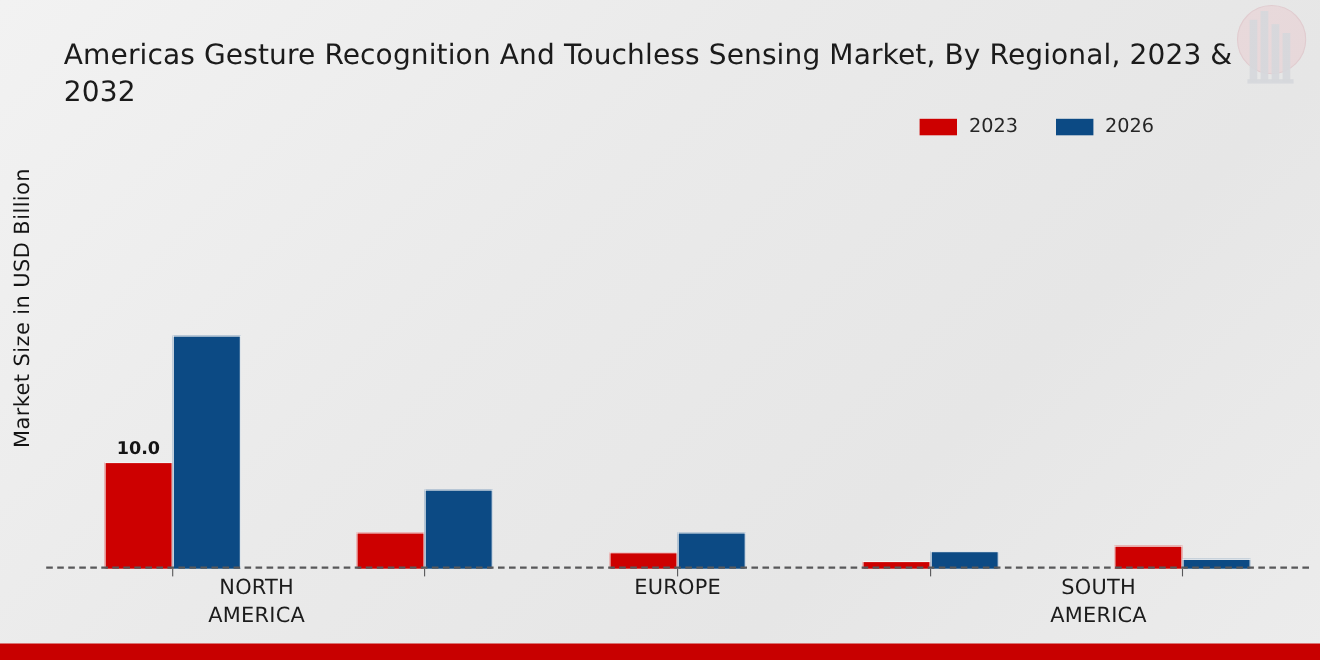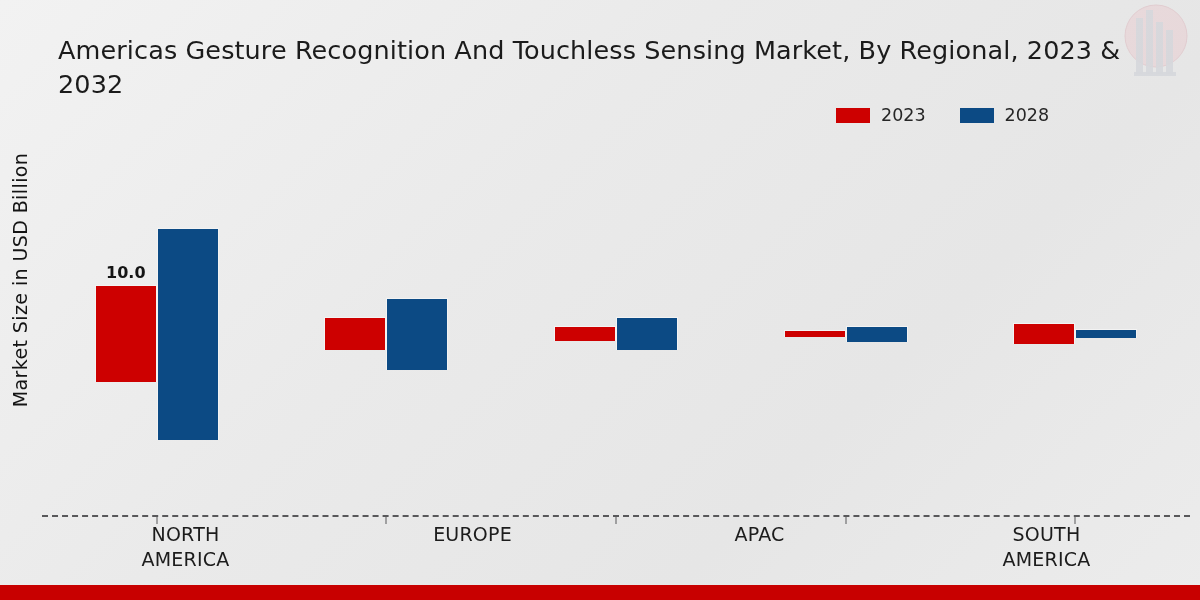--- a/index.html
+++ b/index.html
@@ -124,21 +124,21 @@
     height: 100%;
   }
   .bars {
     position: absolute;
     left: 0;
     right: 0;
     bottom: 0;
     height: 100%;
     display: flex;
     justify-content: center;
-    align-items: center;
+    align-items: flex-end;
     gap: 0px;
   }
   .bar {
     width: 62px;
     box-sizing: border-box;
     border: 1px solid #f3f3f3;
     border-bottom: none;
     position: relative;
   }
   .bar.series-2023 { background: #cd0000; }
@@ -210,21 +210,21 @@
 
   <div class="chart-title">Americas Gesture Recognition And Touchless Sensing Market, By Regional, 2023 &amp; 2032</div>
 
   <div class="legend">
     <div class="legend-item">
       <span class="legend-swatch" style="background:#cd0000"></span>
       <span class="legend-label">2023</span>
     </div>
     <div class="legend-item">
       <span class="legend-swatch" style="background:#0c4a84"></span>
-      <span class="legend-label">2028</span>
+      <span class="legend-label">2026</span>
     </div>
   </div>
 
   <div class="y-axis-title">
     <span>Market Size in USD Billion</span>
   </div>
 
   <div class="plot-area">
     <div class="groups">
 
@@ -276,23 +276,20 @@
 
   <div class="cat-labels">
     <div class="cat-label">
       <span>NORTH</span>
       <span class="l2">AMERICA</span>
     </div>
     <div class="cat-label">
       <span>EUROPE</span>
     </div>
     <div class="cat-label">
-      <span>APAC</span>
-    </div>
-    <div class="cat-label">
       <span>SOUTH</span>
       <span class="l2">AMERICA</span>
     </div>
   </div>
 
   <div class="bottom-band"></div>
 
 </div>
 
 </body></html>

